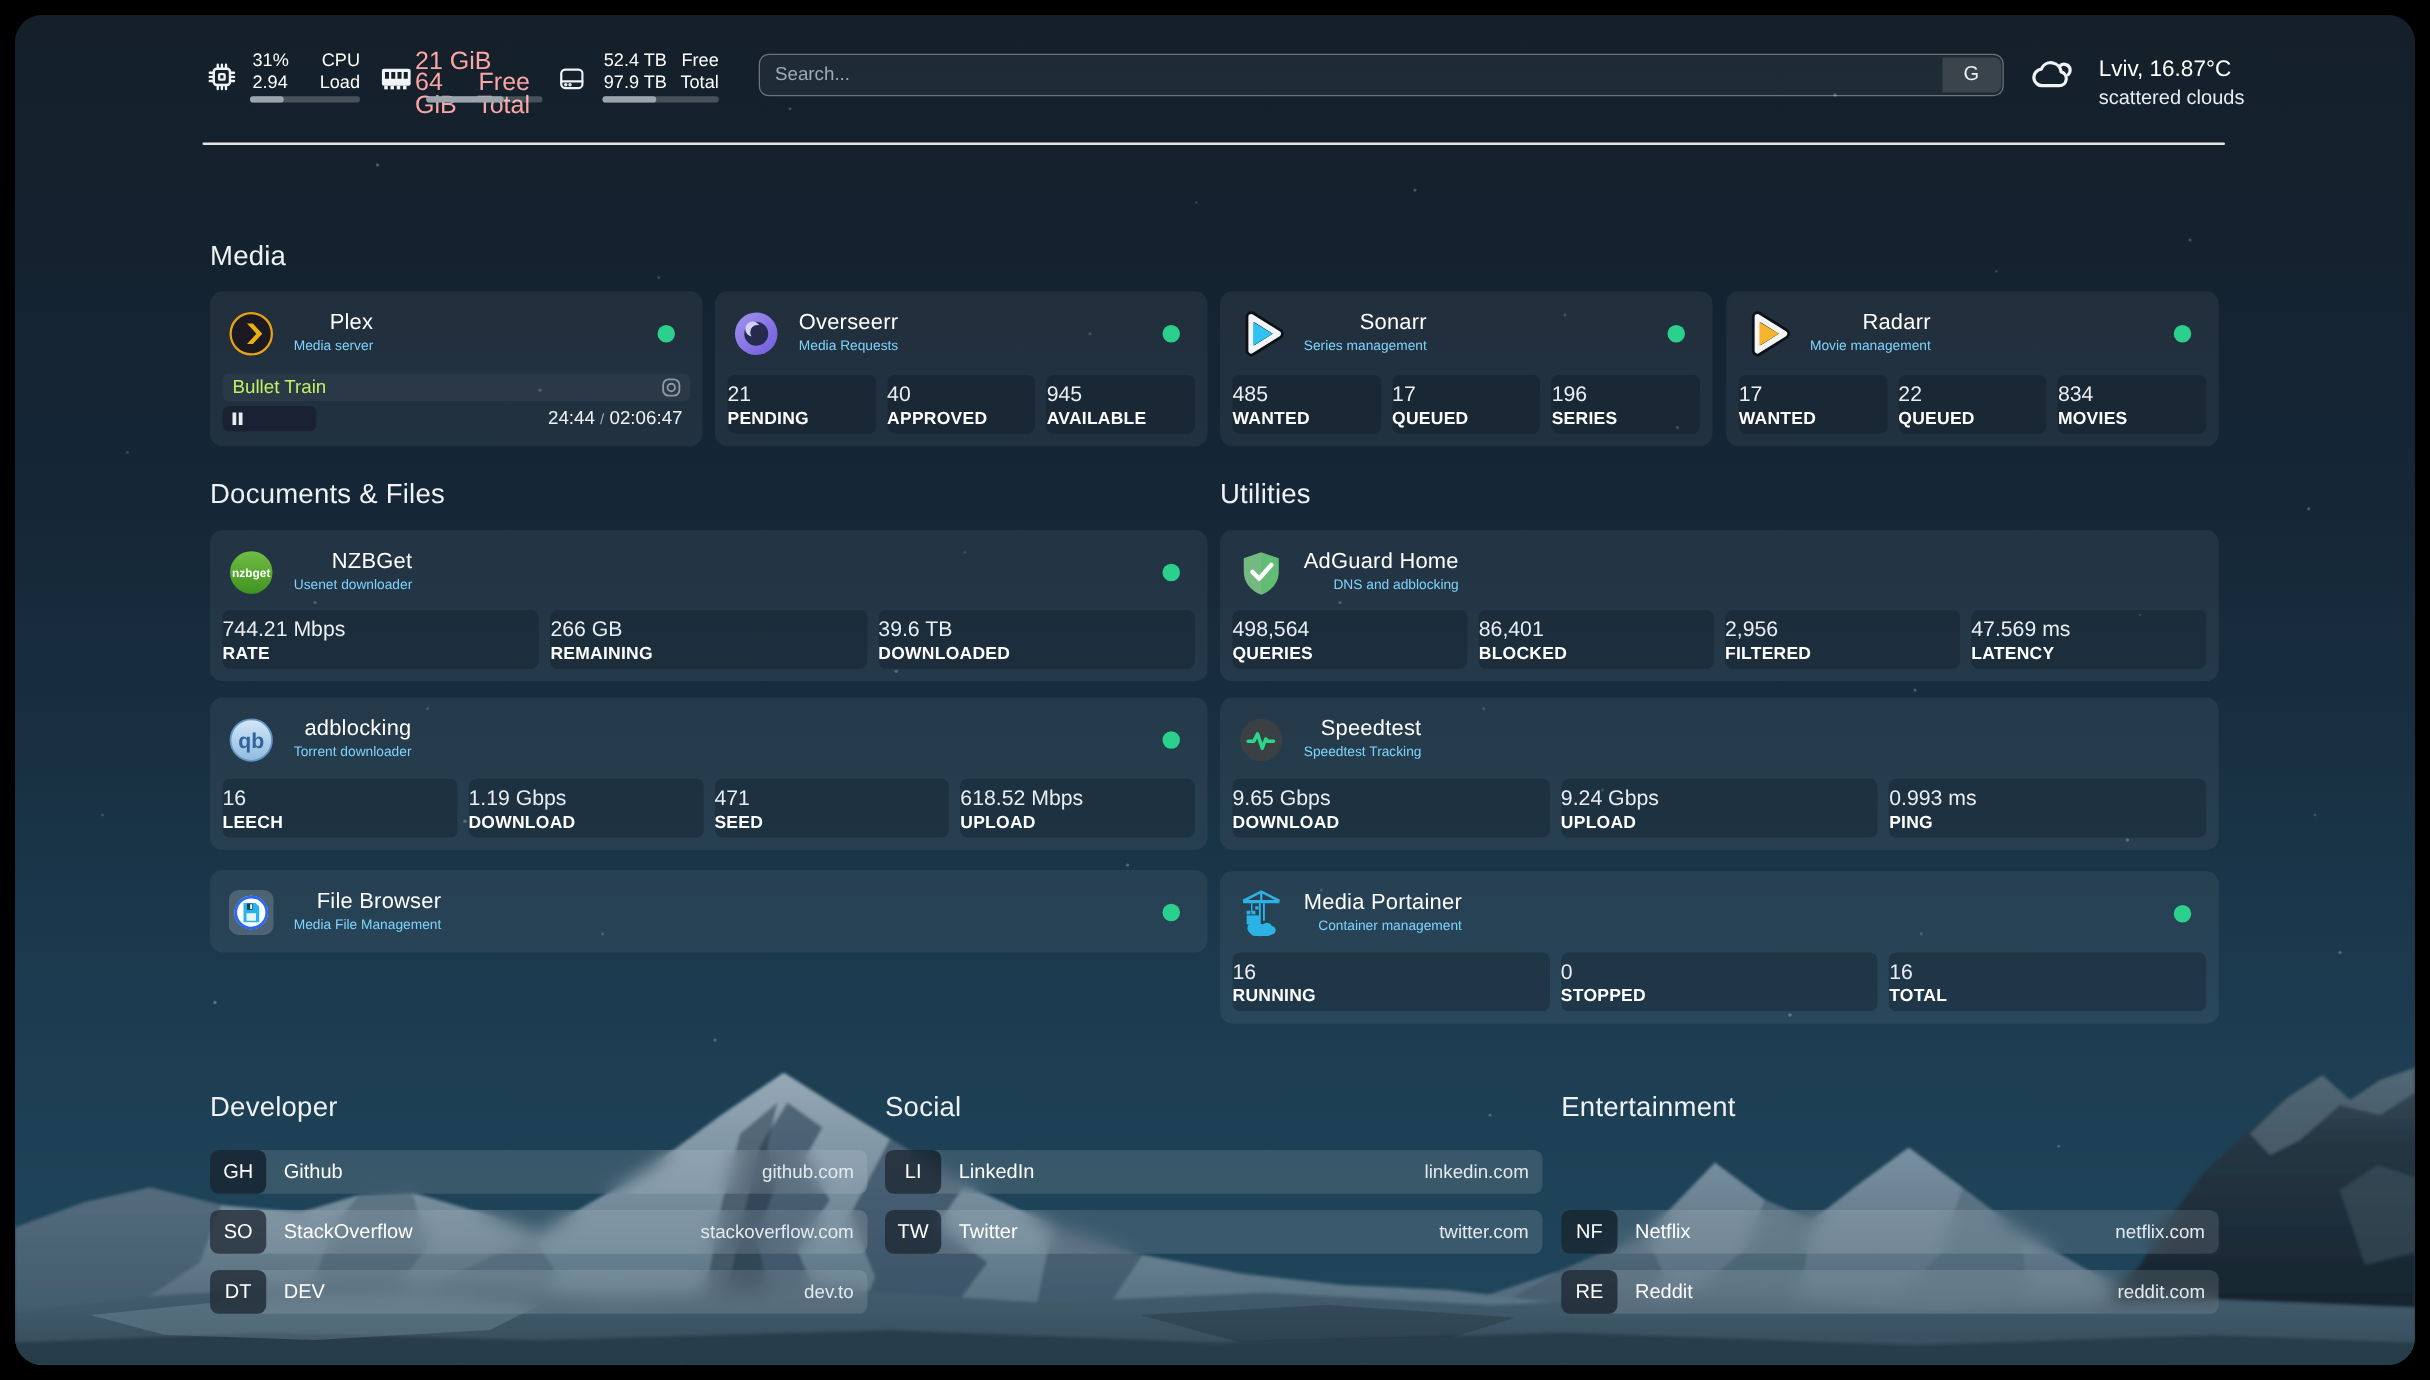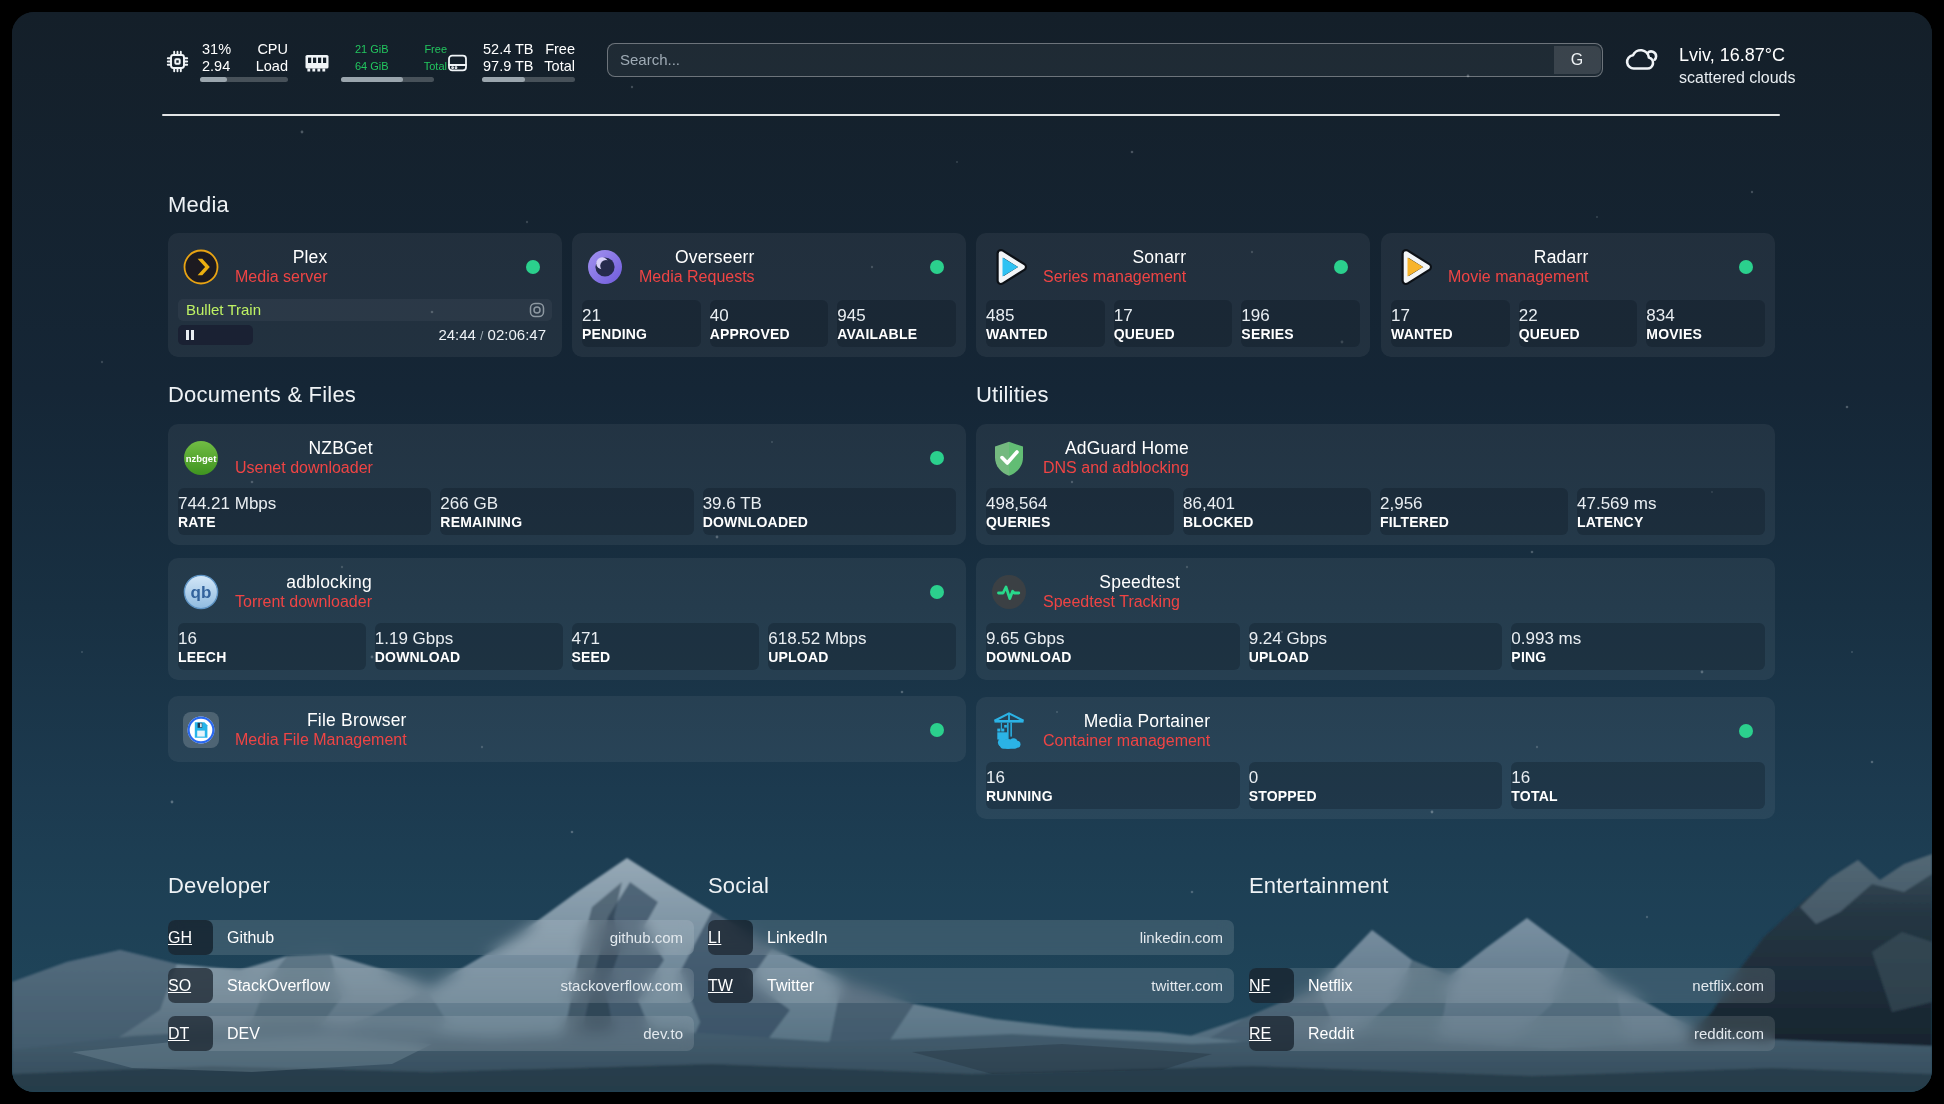--- a/index.html
+++ b/index.html
@@ -7,31 +7,31 @@
     font-family:"Liberation Sans", sans-serif; }
   .screen { position:absolute; left:12px; top:12px; width:1920px; height:1080px;
     border-radius:22px; overflow:hidden; background:#131e28; }
   .bg { position:absolute; left:0; top:0; width:1920px; height:1080px; }
   .abs { position:absolute; }
   .card { position:absolute; background:rgba(255,255,255,0.06); border-radius:10px; }
   .hdr { position:absolute; left:15px; top:15px; display:flex; align-items:flex-start;text-align:right; }
   .hico { width:36px; height:36px; margin:1px 16px 0 0; position:relative; flex:none; }
   .hico svg { position:absolute; left:0; top:0; }
   .tt { font-size:17.5px; font-weight:400; color:#fff; line-height:19px; letter-spacing:0.2px; }
-  .st { font-size:16px; color:#ef4444; line-height:20px; }
+  .st { font-size:11px; color:#7dd3fc; line-height:20px; }
   .dot { position:absolute; width:14px; height:14px; border-radius:50%; background:#2bd08d; right:22px; top:27px; }
   .stats { position:absolute; left:10px; right:10px; bottom:10px; display:flex; gap:9px; }
   .stat { flex:1; background:rgba(8,18,28,0.28); border-radius:6px; height:47px; text-align:left;
     color:#fff; padding-top:6px; }
   .stat .v { font-size:17px; line-height:20px; color:#e9eef2; }
   .stat .l { font-size:14px; line-height:17px; font-weight:700; letter-spacing:0.2px; }
   .sechead { position:absolute; color:#eef2f5; font-size:22px; line-height:28px; font-weight:400; letter-spacing:0.2px; }
   .lrow { position:absolute; height:35px; background:rgba(255,255,255,0.12); border-radius:7px; -webkit-backdrop-filter:blur(7px); backdrop-filter:blur(7px); }
   .lbox { position:absolute; left:0; top:0; width:45px; height:35px; background:rgba(8,16,26,0.62);
-    border-radius:7px; color:#fff; font-size:16px; line-height:35px;text-decoration:underline; }
+    border-radius:7px; color:#fff; font-size:16px; text-align:center; line-height:35px; }
   .lname { position:absolute; left:59px; top:0; line-height:35px; font-size:16px; color:#fff; }
   .ldom { position:absolute; right:11px; top:0; line-height:35px; font-size:15px; color:#e3e9ee; }
 </style>
 </head>
 <body>
 <div class="screen">
   <svg class="bg" viewBox="0 0 1920 1080" preserveAspectRatio="none">
     <defs>
       <linearGradient id="sky" x1="0" y1="0" x2="0" y2="1">
         <stop offset="0" stop-color="#141f29"></stop>
@@ -156,21 +156,21 @@
     <rect x="0.5" y="1" width="23" height="13.5" rx="1.6" fill="#f0f4f7"></rect>
     <rect x="3" y="3.6" width="3.2" height="5.4" fill="#131e28"></rect>
     <rect x="8" y="3.6" width="3.2" height="5.4" fill="#131e28"></rect>
     <rect x="13" y="3.6" width="3.2" height="5.4" fill="#131e28"></rect>
     <rect x="18" y="3.6" width="3.2" height="5.4" fill="#131e28"></rect>
     <rect x="2.4" y="14.5" width="2.8" height="3" fill="#f0f4f7"></rect>
     <rect x="7.4" y="14.5" width="2.8" height="3" fill="#f0f4f7"></rect>
     <rect x="12.4" y="14.5" width="2.8" height="3" fill="#f0f4f7"></rect>
     <rect x="17.4" y="14.5" width="2.8" height="3" fill="#f0f4f7"></rect>
   </svg>
-  <div class="abs" style="left:343px;top:28.5px;width:92px;color:#22c55e;font-size:11px;line-height:17.6px">
+  <div class="abs" style="left:320px;top:28.5px;width:92px;color:#fca5a5;font-size:20px;line-height:17.6px">
     <div>21 GiB<span style="float:right">Free</span></div>
     <div>64 GiB<span style="float:right">Total</span></div>
   </div>
   <div class="abs" style="left:329px;top:65px;width:93px;height:5px;border-radius:3px;background:rgba(255,255,255,0.22)">
     <div style="width:67%;height:5px;border-radius:3px;background:#9aa5ad"></div>
   </div>
 
   <svg class="abs" style="left:436px;top:42px" width="19" height="18" viewBox="0 0 19 18" fill="none" stroke="#f0f4f7" stroke-width="1.8" stroke-linecap="round">
     <rect x="1" y="1.6" width="17" height="14.8" rx="3.2"></rect>
     <path d="M1 11h17"></path>

